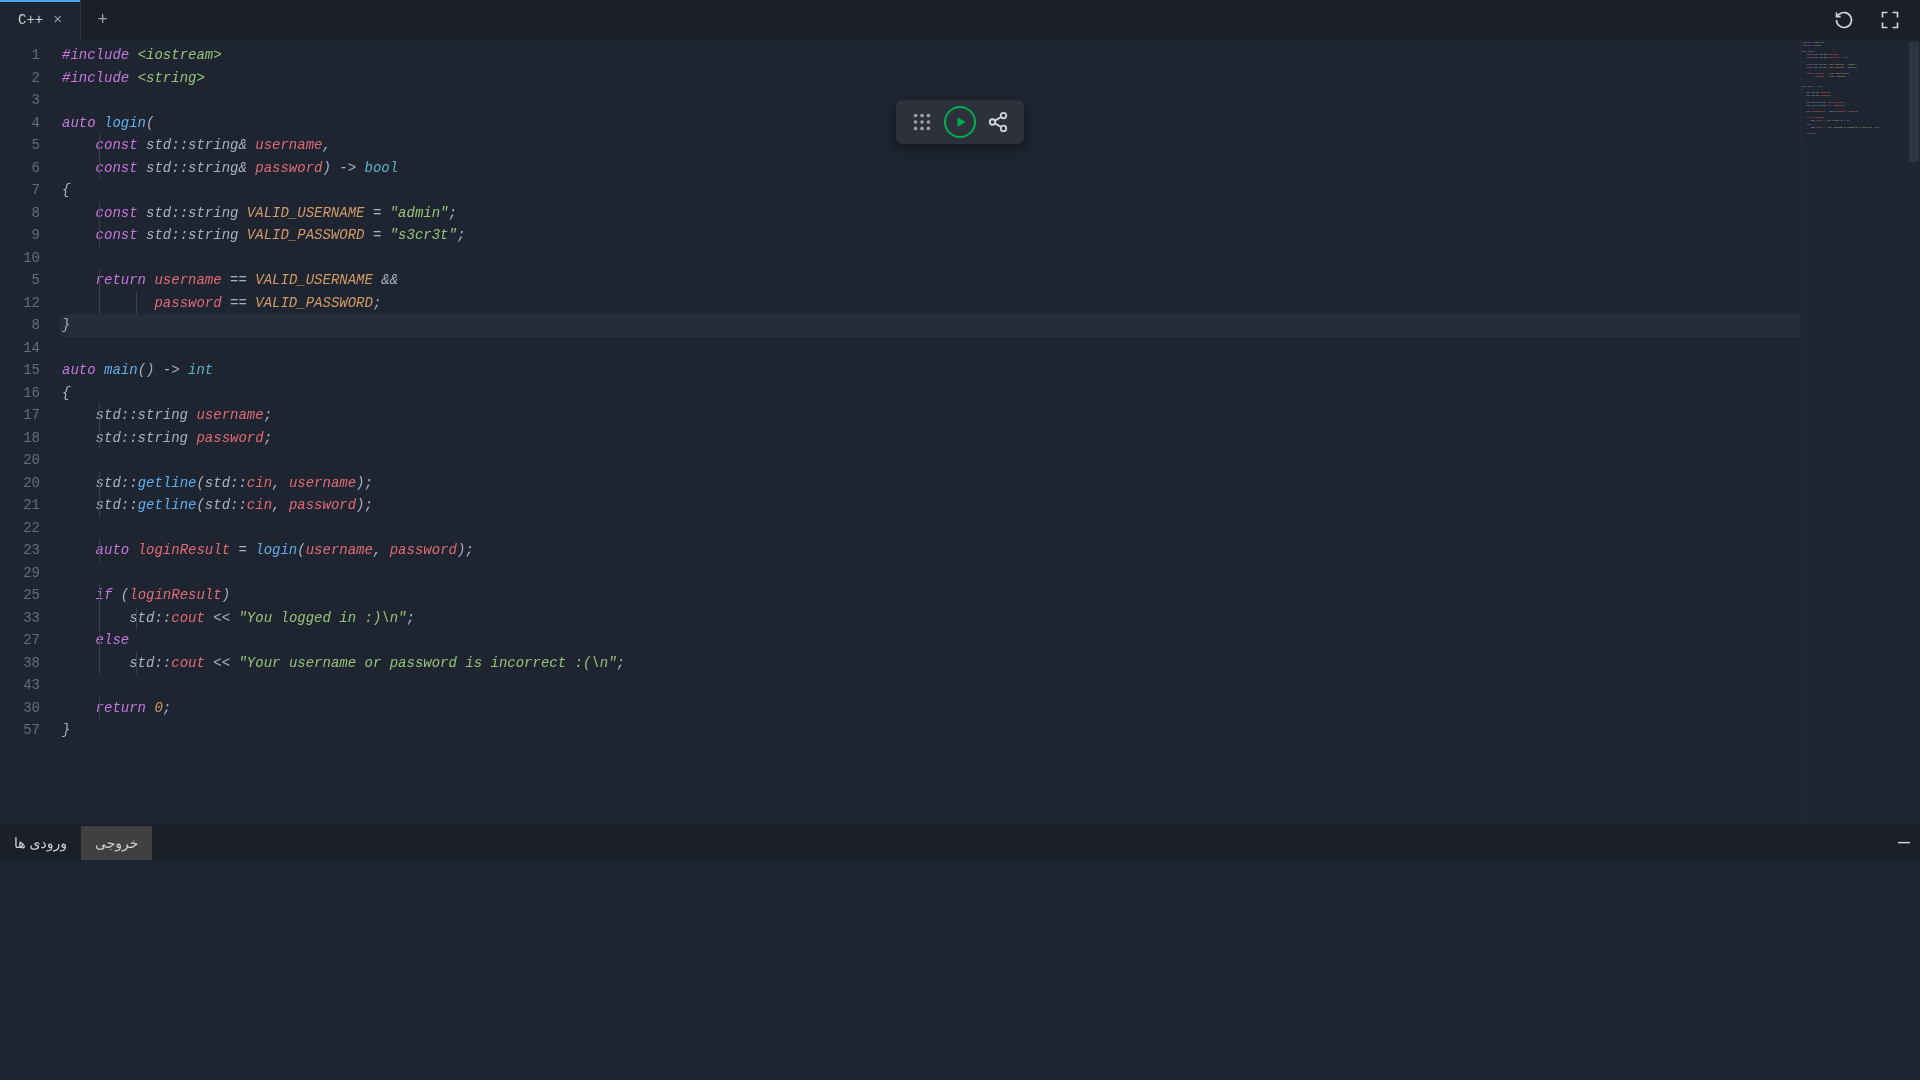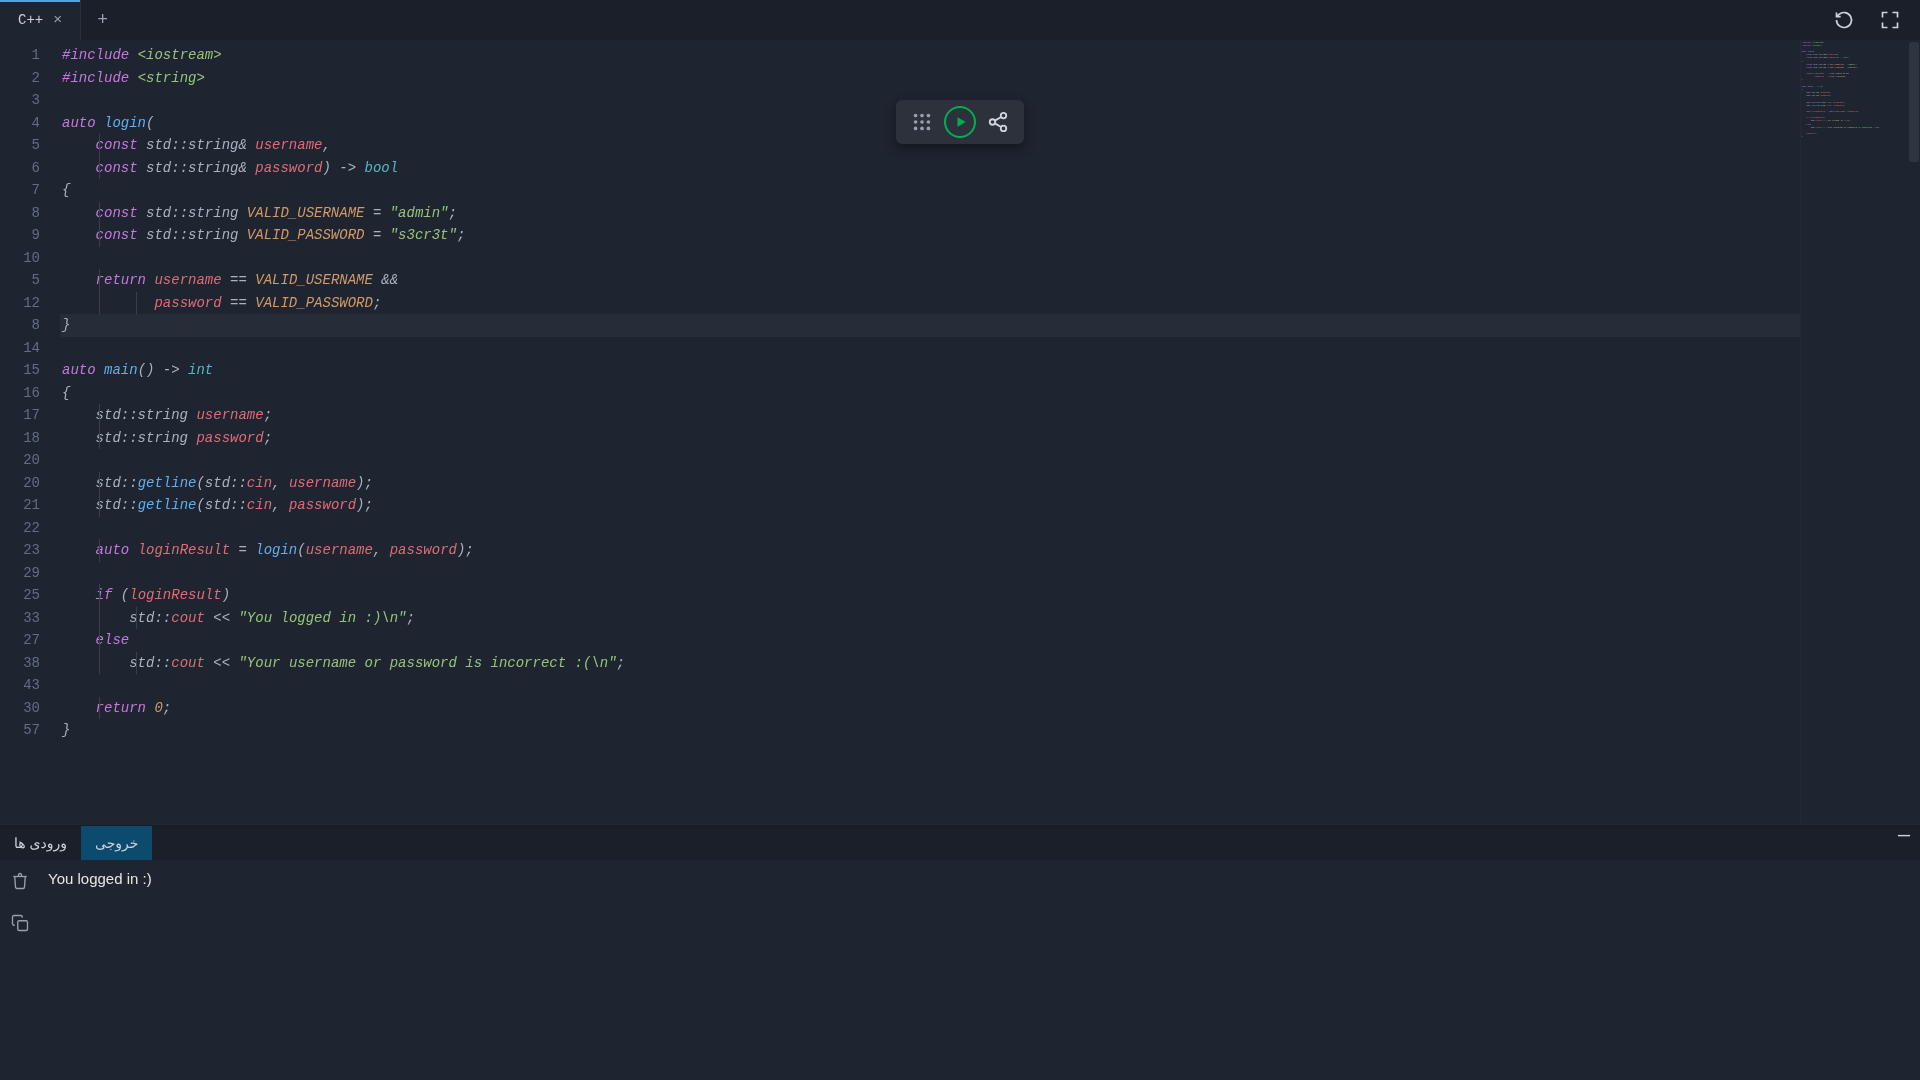--- a/index.html
+++ b/index.html
@@ -50,23 +50,23 @@
 .grid-icon svg circle { fill: #9aa0ab; }
 .share-icon svg { stroke: #cfd3da; fill: none; stroke-width: 2; }
 
 
 .minimap { width: 120px; background: #1e2430; border-left: 1px solid #23293a; overflow: hidden; position: relative; }
 .minimap-inner { transform: scale(0.14); transform-origin: top left; width: 860px; padding: 4px 0 0 4px; line-height: 22.5px; white-space: pre; color:#aaa; overflow:hidden;}
 .minimap .mm-line { height:22.5px; }
 
 
 .panel { height: 255px; background: #1e2430; border-top: 1px solid #171c26; display: flex; flex-direction: column; }
-.panel-tabs { display: flex; align-items: flex-start; height: 34px; background: #1a1f2a; }
+.panel-tabs { display: flex; align-items: center; height: 34px; background: #1a1f2a; }
 .panel-tab { padding: 0 14px; height: 100%; display: flex; align-items: center; color: #cfd3da; cursor: pointer; font-family: Arial, sans-serif; font-size: 14px; }
-.panel-tab.active { background: #0c4a6e; }
+.panel-tab.active { background: #404040; }
 .panel-min { margin-left: 4px; margin-right: 10px; color: #cfd3da; font-size: 20px; cursor: pointer; line-height:1; }
 .panel-spacer { flex:1; }
 .panel-body { flex: 1; display: flex; }
 .panel-side { width: 40px; display: flex; flex-direction: column; align-items: center; padding-top: 10px; gap: 20px; }
 .panel-side .side-btn { width: 22px; height: 22px; display:flex; align-items:center; justify-content:center; cursor:pointer; color:#9aa0ab; }
 .panel-side svg { width: 18px; height: 18px; stroke: currentColor; fill: none; stroke-width: 1.8; }
 .panel-content { flex: 1; padding: 10px 0 0 8px; color: #e6e6e6; font-family: Arial, sans-serif; font-size: 15px; }
 
 .scroll-indicator { position:absolute; top:2px; right:1px; bottom:2px; width:10px; }
 .scroll-thumb { position:absolute; top:0; left:0; right:0; height:120px; background:rgba(255,255,255,0.08); border-radius:2px; }
@@ -176,32 +176,14 @@
     </div>
   </div>
 
   <div class="panel">
     <div class="panel-tabs">
       <div class="panel-tab">ورودی ها</div>
       <div class="panel-tab active">خروجی</div>
       <div class="panel-spacer"></div>
       <div class="panel-min">—</div>
     </div>
-    <div class="panel-body">
-      <div class="panel-side">
-        <div class="side-btn">
-          <svg viewBox="0 0 24 24">
-              <polyline points="3 6 5 6 21 6"></polyline>
-              <path d="M19 6l-1 14a2 2 0 0 1-2 2H8a2 2 0 0 1-2-2L5 6"></path>
-              <path d="M10 6V4a2 2 0 0 1 2-2h0a2 2 0 0 1 2 2v2"></path>
-            </svg>
-        </div>
-        <div class="side-btn">
-          <svg viewBox="0 0 24 24">
-              <rect x="9" y="9" width="13" height="13" rx="2"></rect>
-              <path d="M5 15H4a2 2 0 0 1-2-2V4a2 2 0 0 1 2-2h9a2 2 0 0 1 2 2v1"></path>
-            </svg>
-        </div>
-      </div>
-      <div class="panel-content">You logged in :)</div>
-    </div>
   </div>
 </div>
 
 </body></html>

